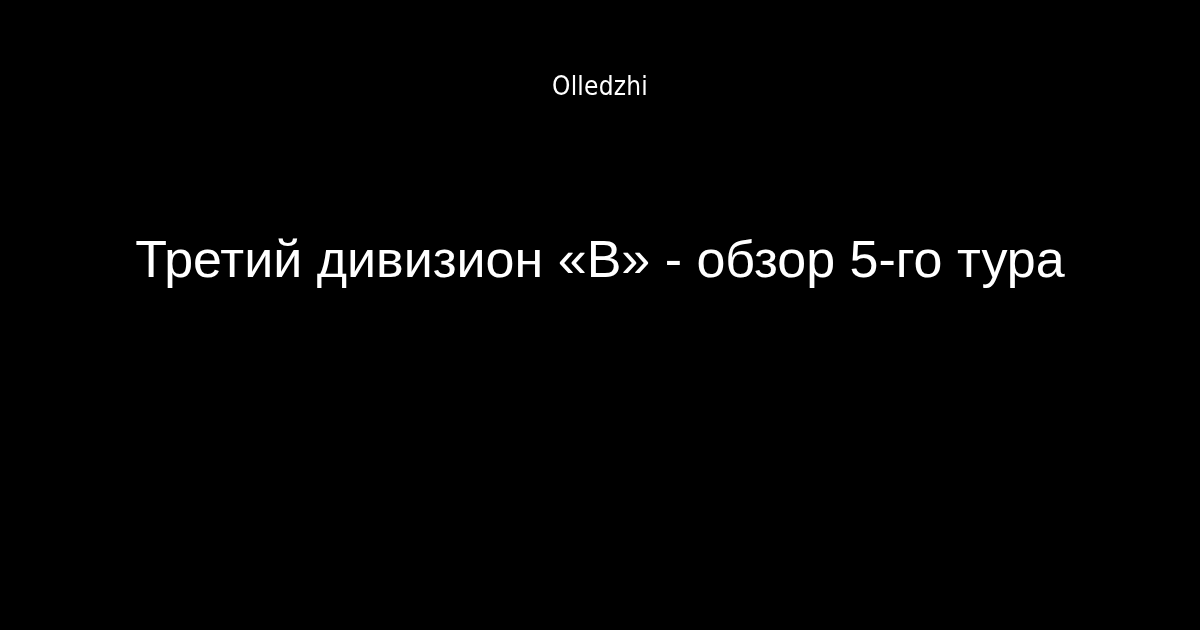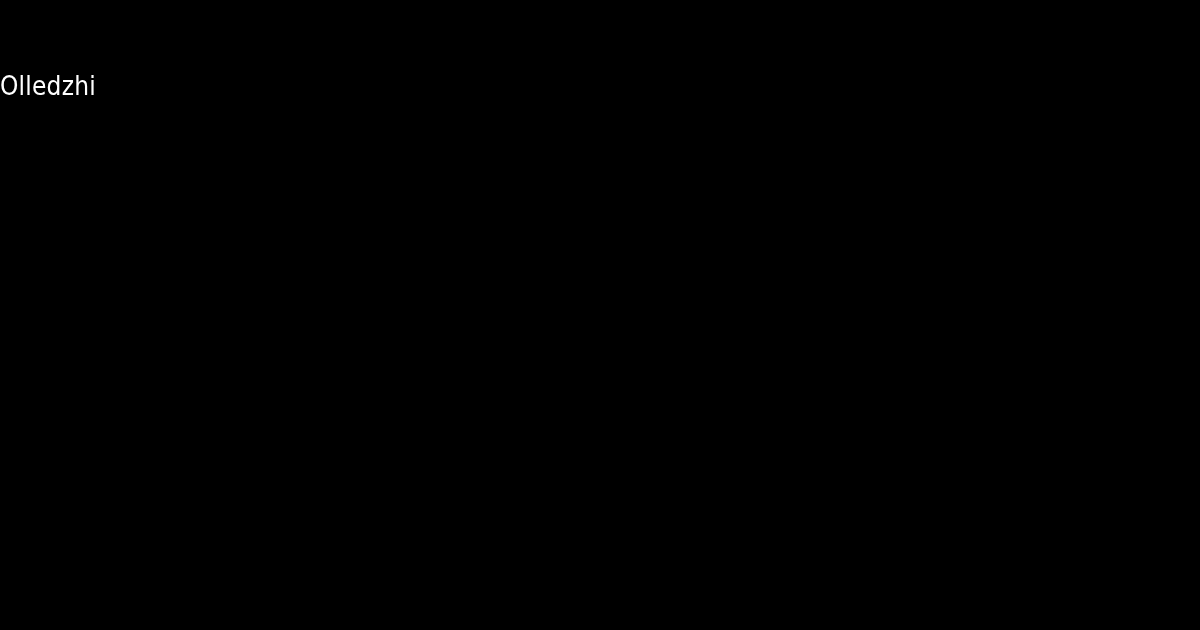--- a/index.html
+++ b/index.html
@@ -23,20 +23,21 @@
     height: 630px;
     background: #000000;
     display: block;
   }
 
   .site-name {
     position: absolute;
     top: 70px;
     left: 0;
     width: 1200px;
+    text-align: center;
     color: #ffffff;
     font-family: "DejaVu Sans Condensed", "DejaVu Sans", "Liberation Sans", sans-serif;
     font-size: 26px;
     font-weight: 400;
     line-height: 32px;
     letter-spacing: 0.2px;
     white-space: nowrap;
   }
 
   .headline-wrap {
@@ -59,14 +60,17 @@
     word-wrap: break-word;
   }
 </style>
 </head>
 <body>
 
 <div class="og-card">
 
   <div class="site-name">Olledzhi</div>
 
+  <div class="headline-wrap">
+    <h1 class="headline">Третий дивизион «В» - обзор 5-го тура</h1>
+  </div>
 
 </div>
 
 </body></html>

